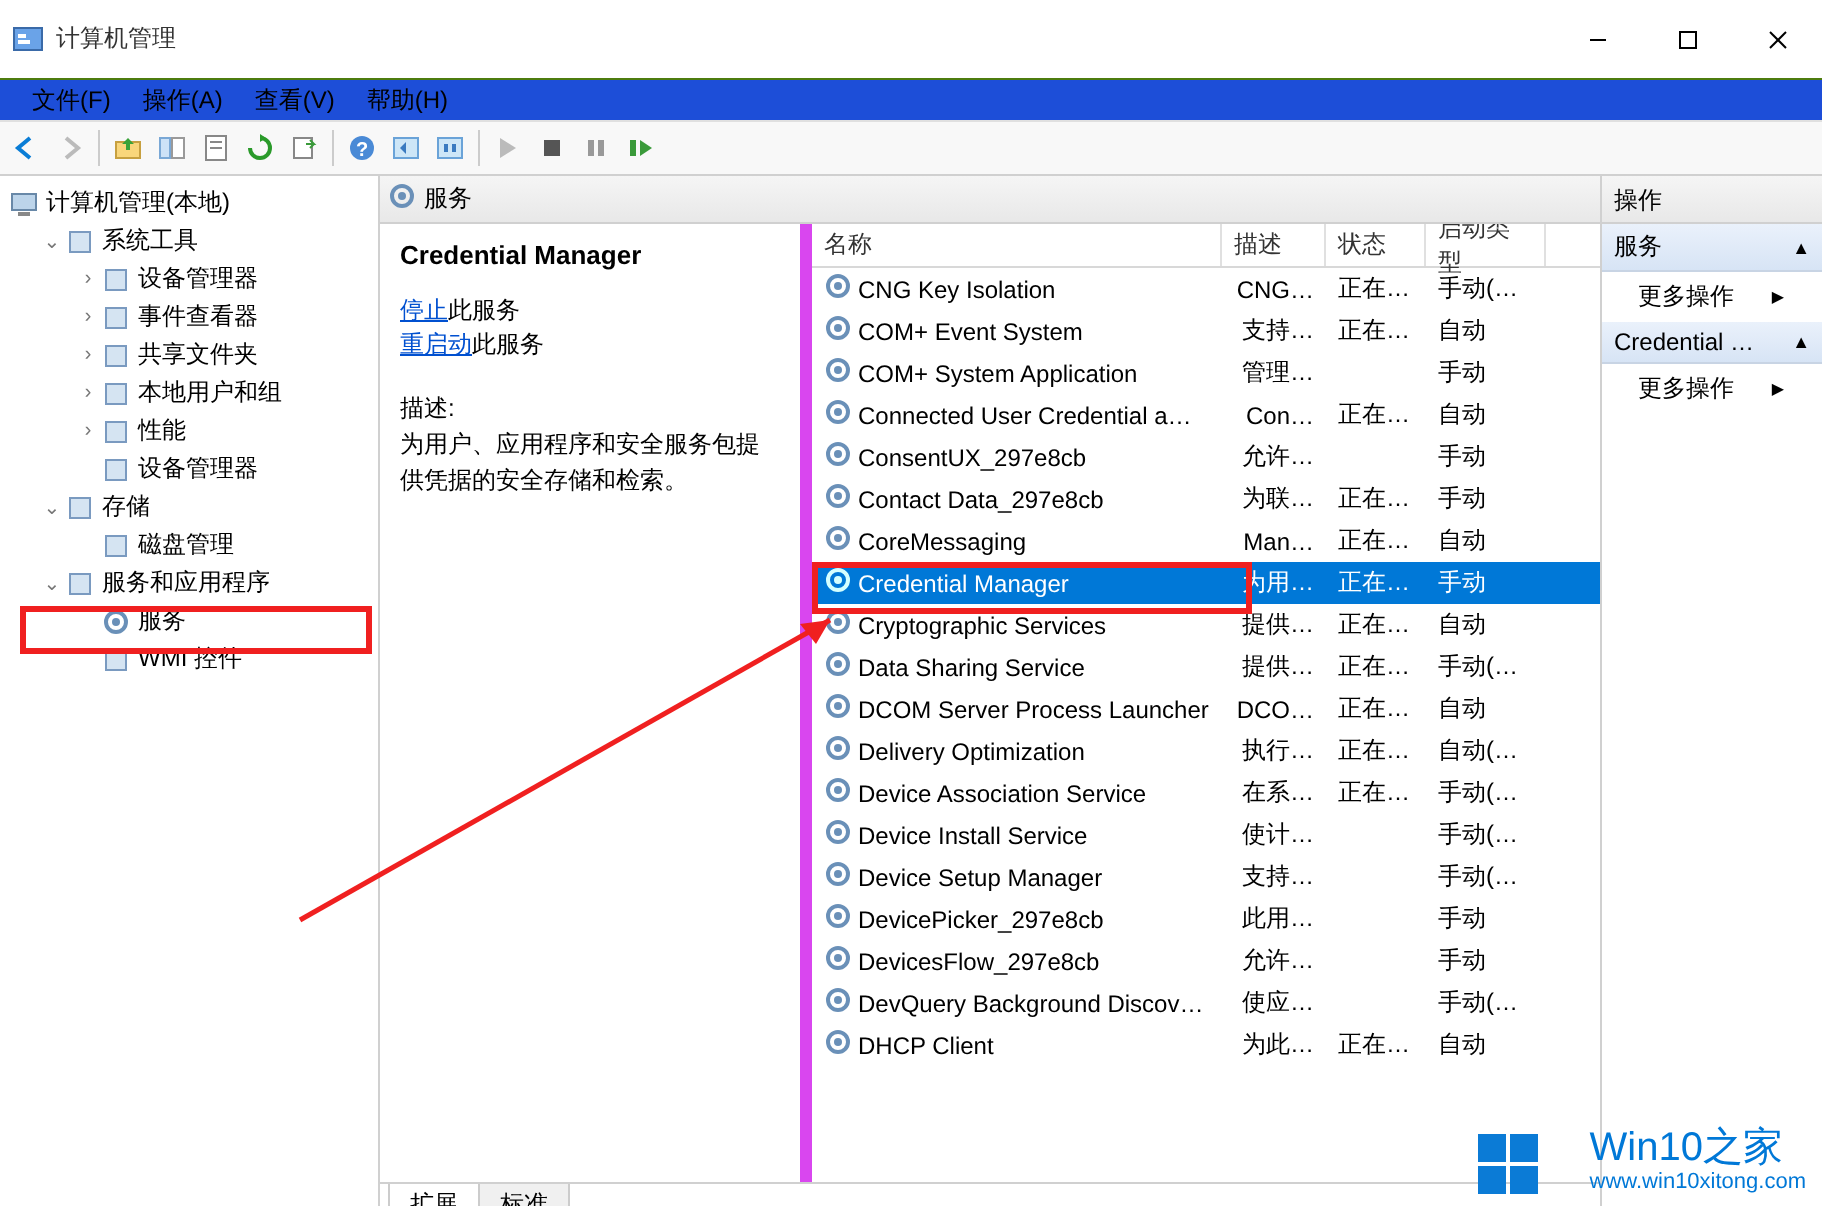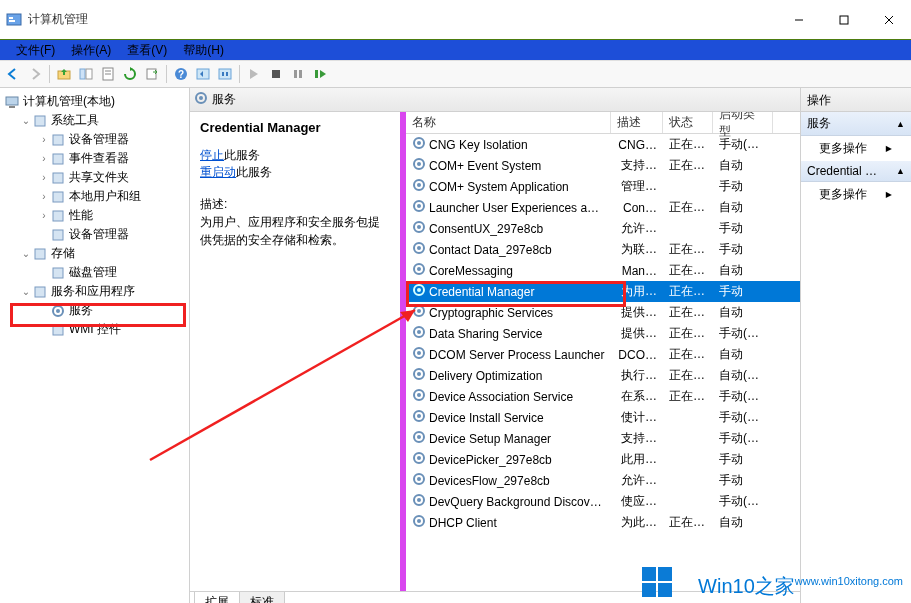--- a/index.html
+++ b/index.html
@@ -221,21 +221,21 @@
     .watermark {
       position: absolute;
       right: 8px; bottom: 6px;
       display: flex; align-items: flex-end; gap: 6px;
       color: #0078d7;
       font-size: 11px;
       pointer-events: none;
     }
     .watermark .logo-sq { display: grid; grid-template-columns: 14px 14px; grid-template-rows: 14px 14px; gap: 2px; }
     .watermark .logo-sq span { background: #0b7bd6; }
-    .watermark .wtxt { display: flex; flex-direction: row; line-height: 1.1; margin-left: 20px; }
+    .watermark .wtxt { display: flex; flex-direction: column; line-height: 1.1; margin-left: 20px; }
     .watermark .wtxt .big { font-size: 20px; font-weight: 500; }
     
     
     .anno-arrow {
       position: absolute;
       left: 130px; top: 300px;
       pointer-events: none;
     }
   </style>
 </head>
@@ -555,21 +555,21 @@
               <div class="cell cell-desc">管理…</div>
               <div class="cell cell-status"></div>
               <div class="cell cell-start">手动</div>
             </div>
             <div class="list-row">
               <div class="cell cell-name">
                 <span><svg class="gear" width="14" height="14">
                     <circle cx="7" cy="7" r="5" fill="none" stroke="#6a90b8" stroke-width="2"></circle>
                     <circle cx="7" cy="7" r="2" fill="#6a90b8"></circle>
                   </svg></span>
-                <span>Launcher User Experiences a…</span>
+                <span>Connected User Credential a…</span>
               </div>
               <div class="cell cell-desc">Con…</div>
               <div class="cell cell-status">正在…</div>
               <div class="cell cell-start">自动</div>
             </div>
             <div class="list-row">
               <div class="cell cell-name">
                 <span><svg class="gear" width="14" height="14">
                     <circle cx="7" cy="7" r="5" fill="none" stroke="#6a90b8" stroke-width="2"></circle>
                     <circle cx="7" cy="7" r="2" fill="#6a90b8"></circle>

